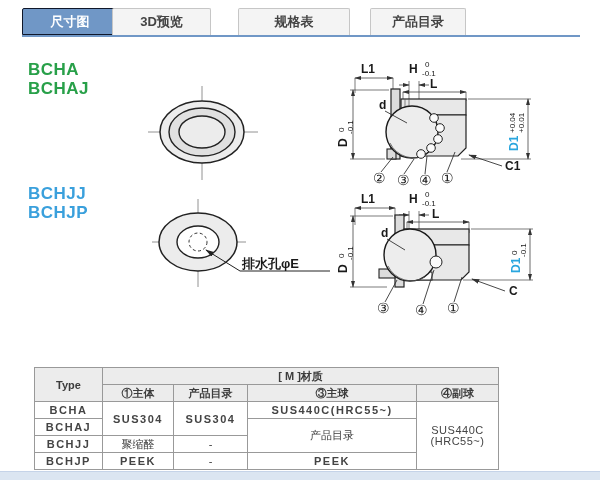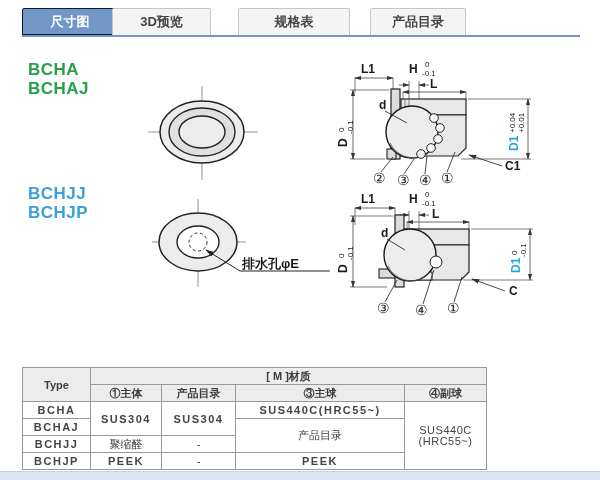--- a/index.html
+++ b/index.html
@@ -22,21 +22,21 @@
   .codes.cyan{top:184px;color:#3aa0dc;}
   
   svg{position:absolute;overflow:visible;}
   svg text{font-family:"Liberation Sans",sans-serif;fill:#1a1a1a;}
   .dimtxt{font-size:12px;font-weight:bold;}
   .toltxt{font-size:8px;}
   .callout{font-size:14px;}
   .d1txt{fill:#2aa6de;}
   .cjk{font-size:13px;font-weight:bold;}
   
-  table.mat{position:absolute;left:22px;top:367px;border-collapse:collapse;table-layout:fixed;
+  table.mat{position:absolute;left:34px;top:367px;border-collapse:collapse;table-layout:fixed;
             font-size:11px;color:#3c3c3c;}
   table.mat th,table.mat td{border:1px solid #999;text-align:center;height:16px;padding:0 2px;
             overflow:hidden;white-space:nowrap;}
   table.mat th{background:#ececec;font-weight:bold;}
   td.typec{text-align:left;padding-left:6px;font-weight:bold;letter-spacing:1.5px;color:#444;}
   td.lat{letter-spacing:1.5px;font-weight:bold;color:#444;}
   td.sub2 span{display:block;line-height:11px;letter-spacing:.5px;font-weight:normal;color:#444;}
   
   .watermark{position:absolute;left:350px;top:422px;font-family:"DejaVu Sans Mono",monospace;
              font-size:27px;font-weight:bold;letter-spacing:1px;color:rgba(25,25,25,.92);white-space:nowrap;}

